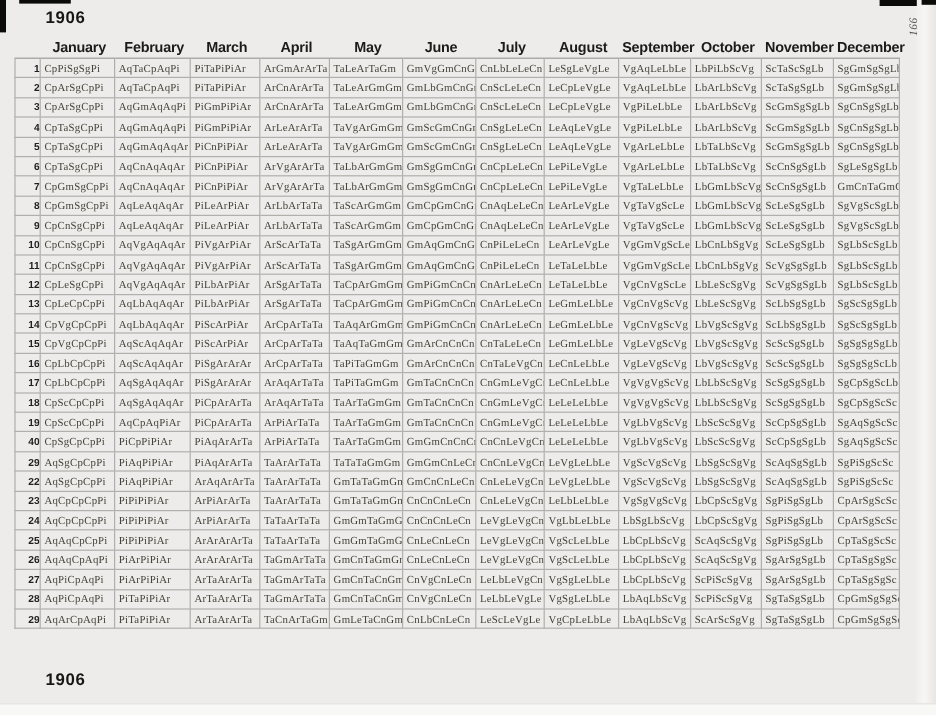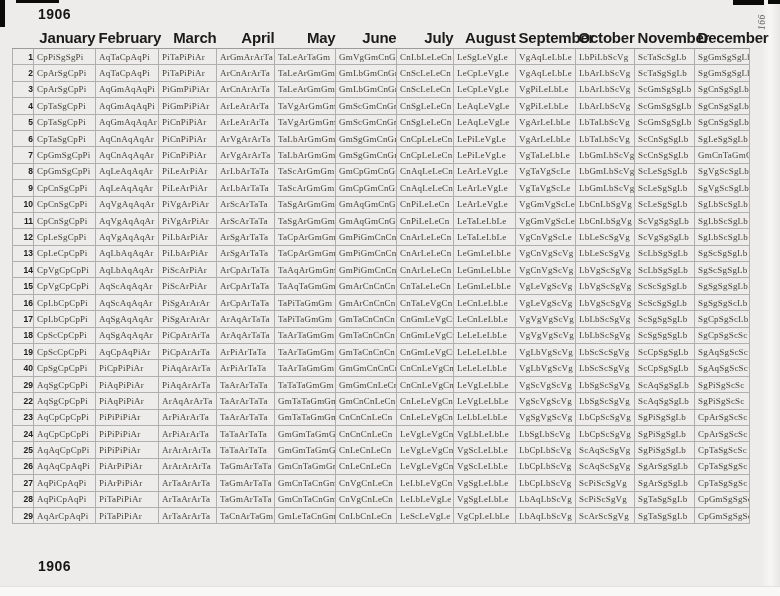--- a/index.html
+++ b/index.html
@@ -36,21 +36,21 @@
     letter-spacing:0.5px;z-index:4;white-space:nowrap;
   }
   
   table.ephemeris{
     position:absolute;left:12px;top:28px;width:737px;
     border-collapse:collapse;table-layout:fixed;z-index:2;
   }
   table.ephemeris thead th{
     border:none;border-bottom:1px solid #9c9b97;
     height:18px;vertical-align:bottom;padding:0 0 2px 3px;
-    text-align:right;font-weight:bold;font-size:15px;letter-spacing:-0.2px;
+    text-align:center;font-weight:bold;font-size:12px;letter-spacing:-0.2px;
     color:#1b1b19;font-family:"Liberation Sans",sans-serif;white-space:nowrap;
   }
   table.ephemeris td{
     border:1px solid #b0afab;height:16.4px;box-sizing:border-box;
     padding:0 0 0 3px;vertical-align:middle;white-space:nowrap;overflow:hidden;
   }
   td.sign{
     font-family:"Liberation Serif",serif;font-size:9px;color:#454339;
     letter-spacing:0.2px;
   }

